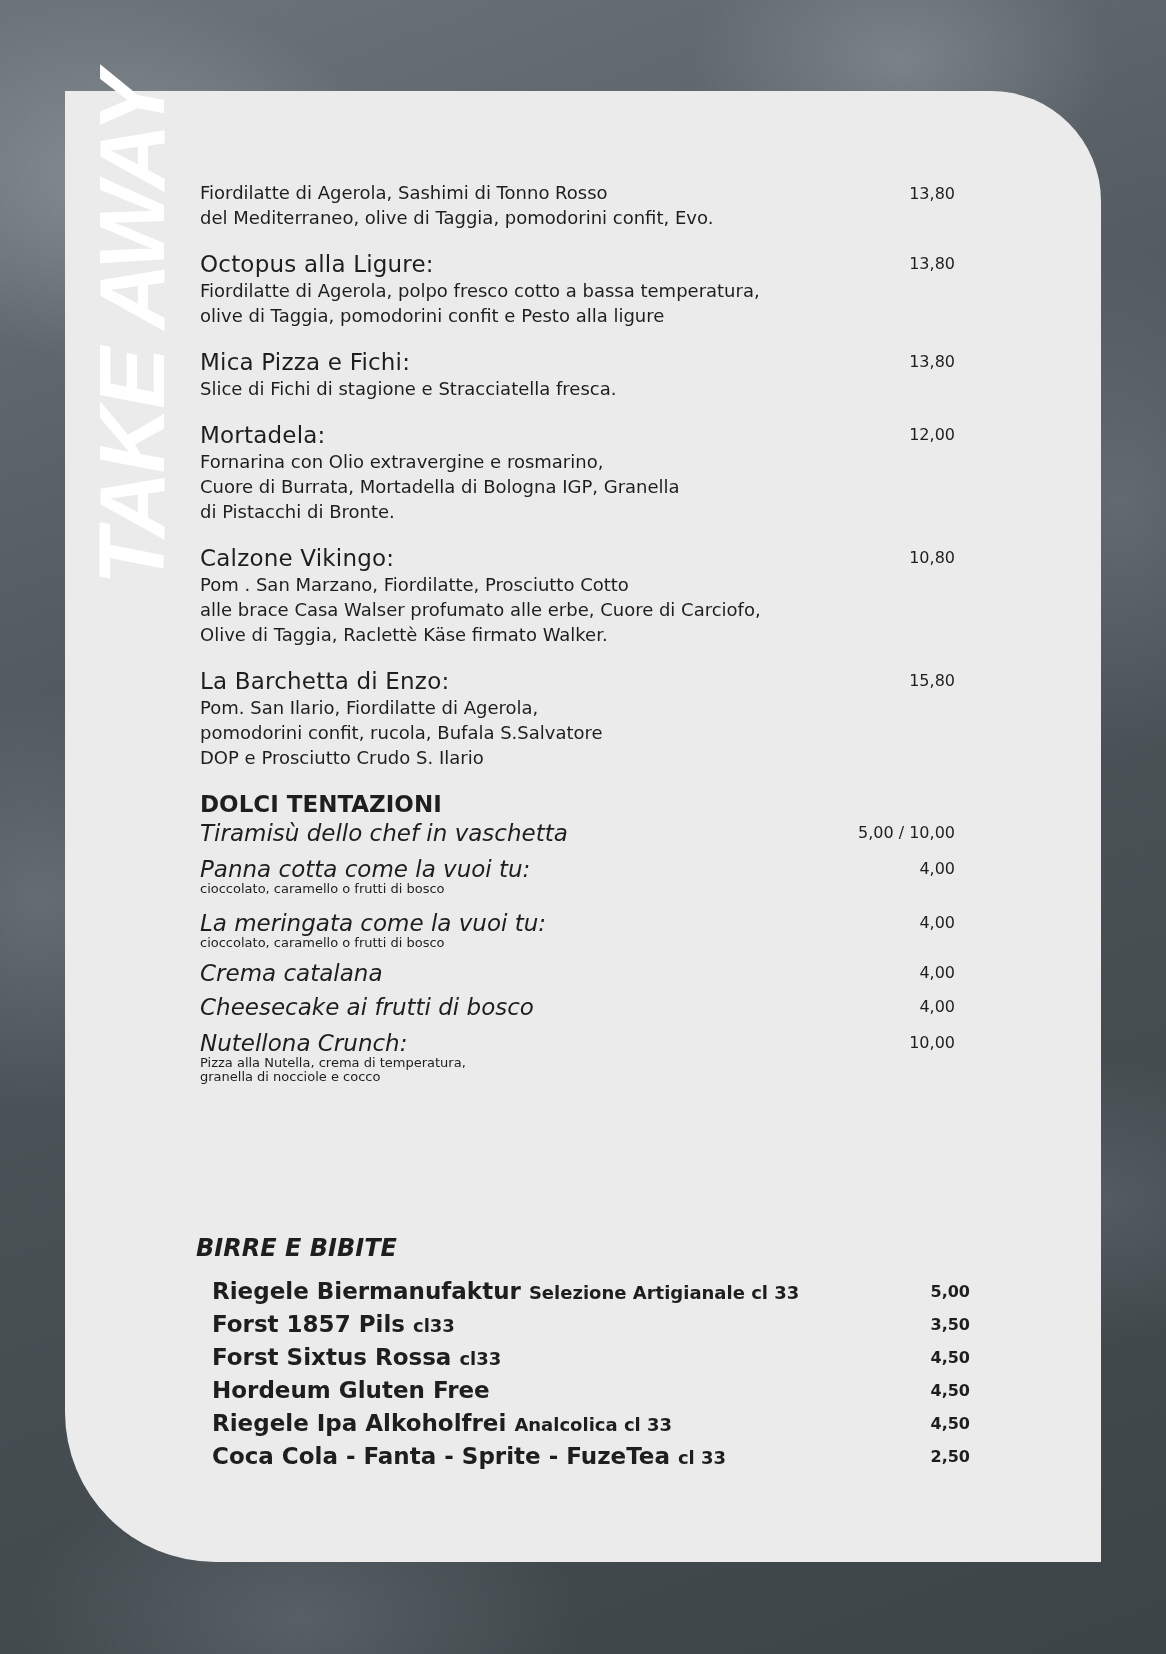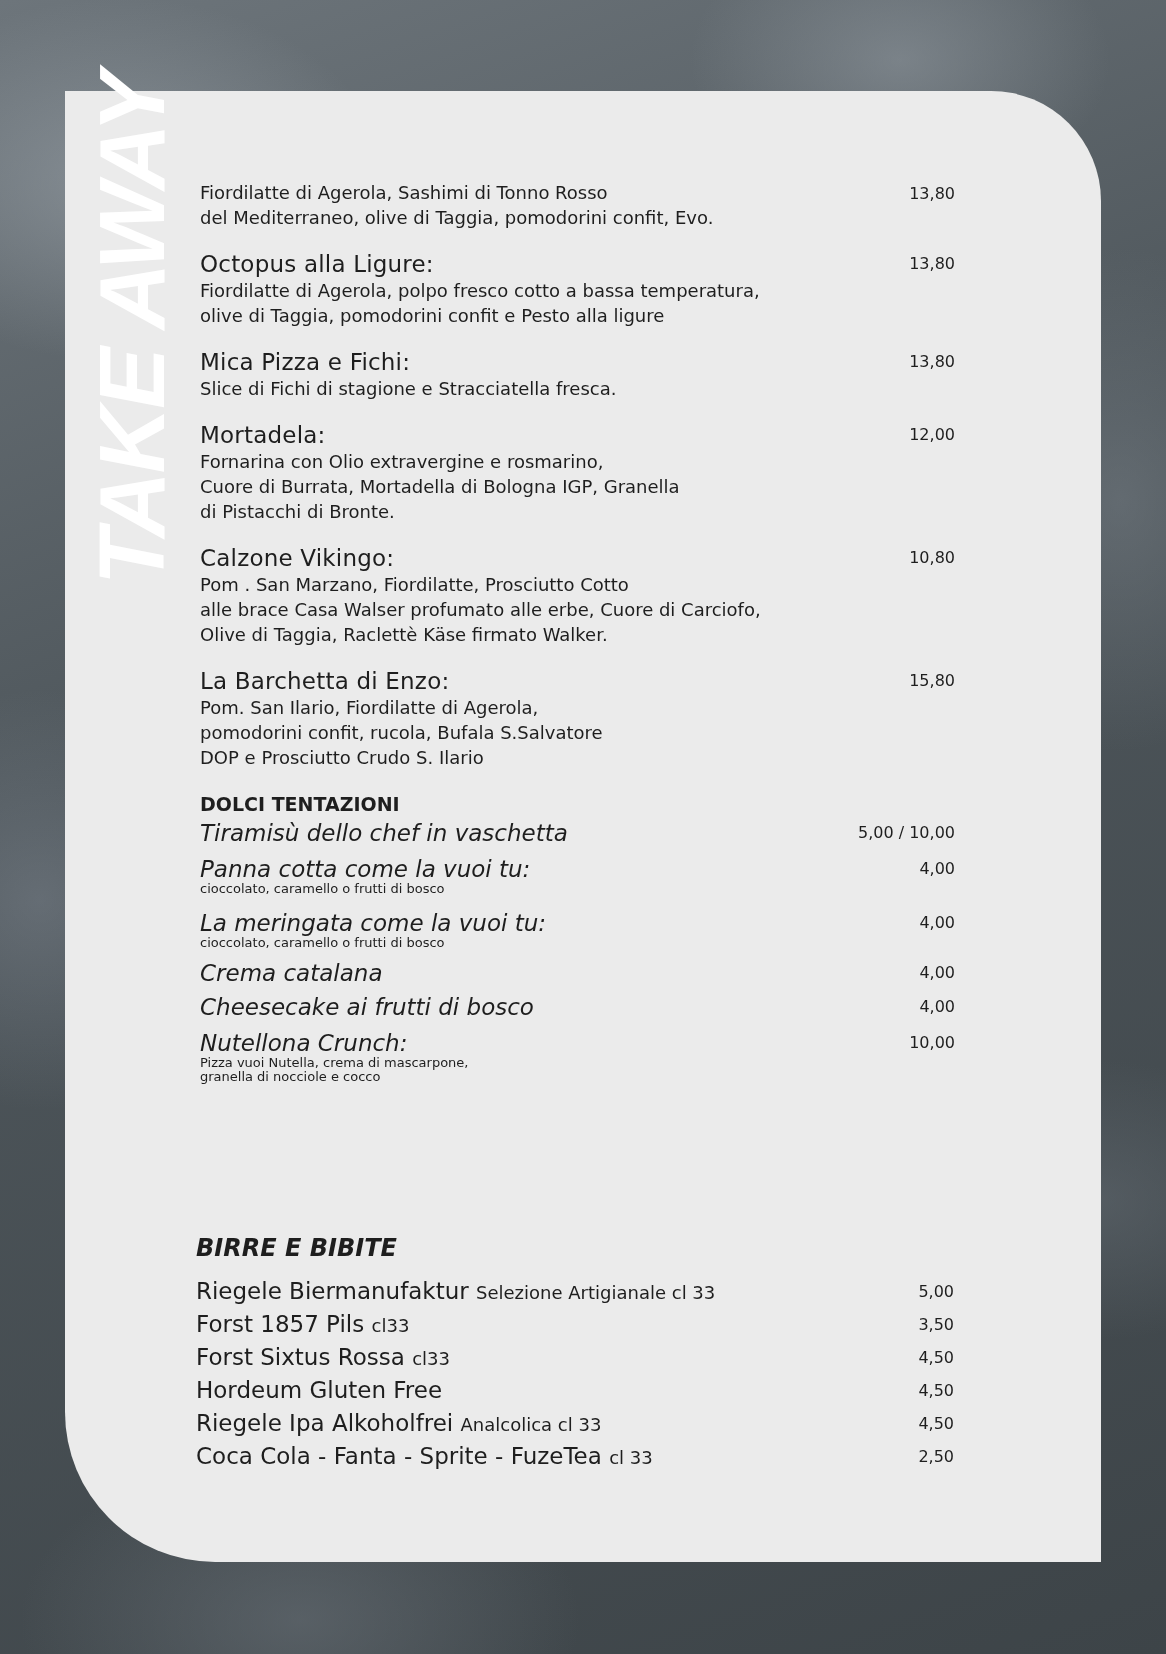--- a/index.html
+++ b/index.html
@@ -30,27 +30,27 @@
       font-weight: bold; font-size: 92px; letter-spacing: -2px;
       line-height: 80px; white-space: nowrap; width: 490px;
       transform: rotate(-90deg);
       font-style: italic;
     }
     .content { position: absolute; left: 200px; top: 180px; width: 760px; }
     .pizza { position: relative; margin-bottom: 20px; }
     .pizza .name { font-size: 23px; line-height: 28px; letter-spacing: 0.2px; }
     .pizza .desc { font-size: 18px; line-height: 25px; }
     .price { position: absolute; right: 5px; top: 0; font-size: 16px; line-height: 28px; }
-    .section-title { font-weight: bold; font-size: 19px; line-height: 28px; margin-top: 6px; }
+    .section-title { font-weight: bold; font-size: 23px; line-height: 28px; margin-top: 6px; }
     .dolce { position: relative; }
     .dolce .name { font-size: 23px; line-height: 30px; font-style: italic; }
     .dolce .desc { font-size: 13px; line-height: 18px; margin-top: -4px; }
     .dolce .price { right: 5px; line-height: 30px; margin-left: 40px; }
     .drinks-title { position: absolute; left: 196px; top: 1234px; font-weight: bold; font-size: 24px; font-style: italic; }
-    .drinks { position: absolute; left: 196px; top: 1275px; width: 758px; }
+    .drinks { position: absolute; left: 212px; top: 1275px; width: 758px; font-weight: bold; }
     .drink { position: relative; font-size: 23px; line-height: 33px; height: 33px; }
     .drink .note { font-size: 18px; }
     .drink .price { right: 0; line-height: 33px; }
   </style>
 </head>
 <body>
 
 <div class="card"></div>
 <div class="side-title">TAKE AWAY</div>
 
@@ -112,21 +112,21 @@
     <div class="name">Crema catalana</div>
     <div class="price">4,00</div>
   </div>
   <div class="dolce" style="margin-bottom:6px">
     <div class="name">Cheesecake ai frutti di bosco</div>
     <div class="price">4,00</div>
   </div>
   <div class="dolce">
     <div class="name">Nutellona Crunch:</div>
     <div class="price">10,00</div>
-    <div class="desc">Pizza vuoi Nutella, crema di mascarpone,</div>
+    <div class="desc">Pizza alla Nutella, crema di temperatura,</div>
     <div class="desc">granella di nocciole e cocco</div>
   </div>
 </div>
 
 <div class="drinks-title">BIRRE E BIBITE</div>
 <div class="drinks">
   <div class="drink">
     <span>Riegele Biermanufaktur</span>
     <span class="note">Selezione Artigianale cl 33</span>
     <span class="price">5,00</span>

